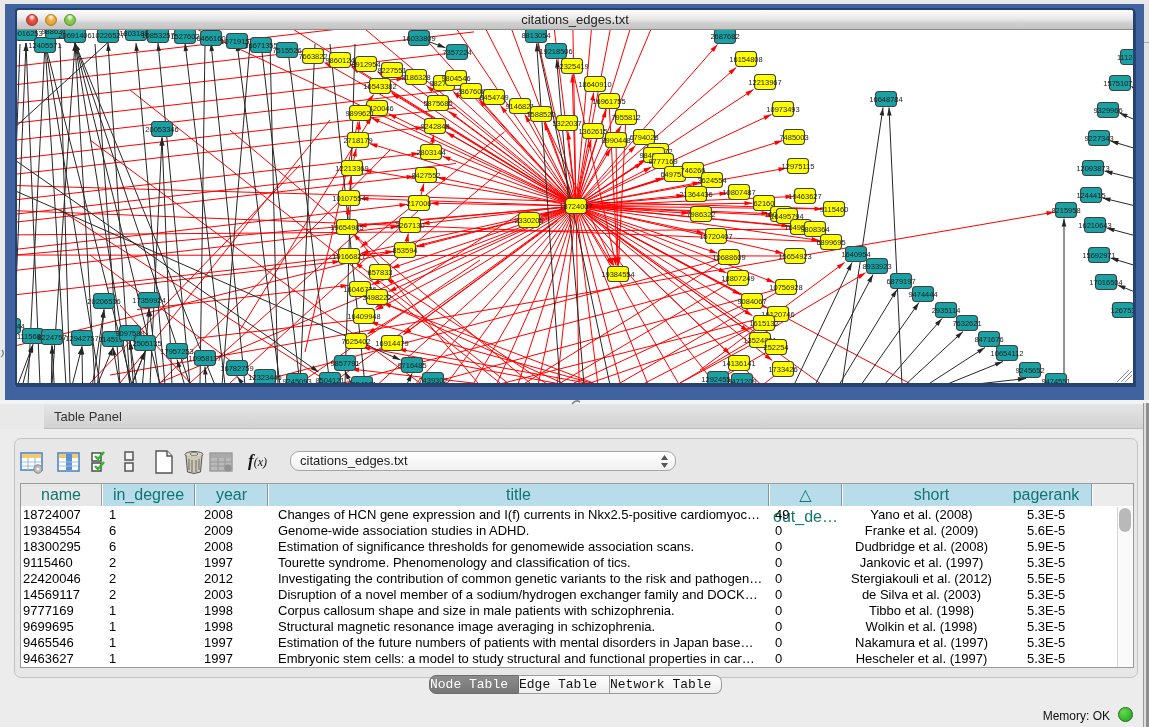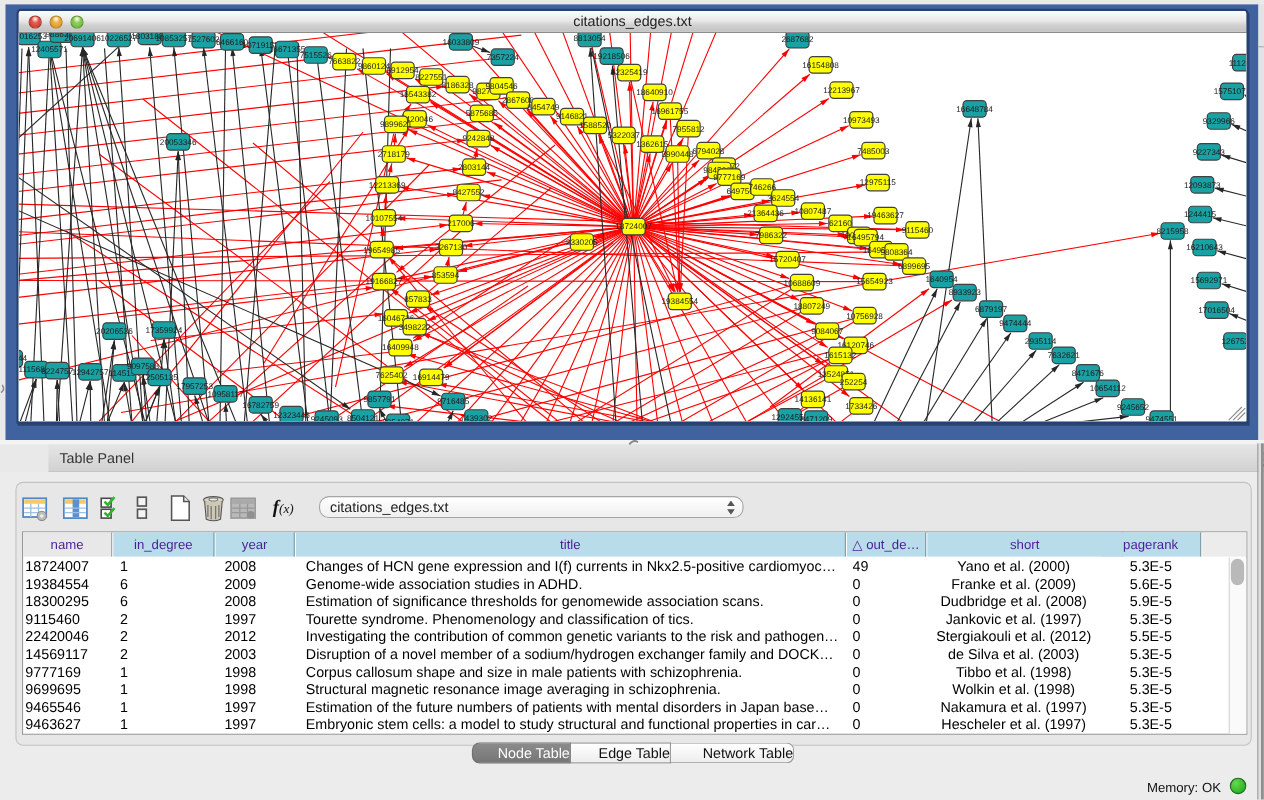--- a/index.html
+++ b/index.html
@@ -27,37 +27,37 @@
   font-size:13px; color:#333; line-height:25px; padding-left:10px;margin-left:44px; }
 #tparea { left:0; top:429px; width:1149px; height:298px; background:#ececec; }
 #tpbox { left:14px; top:438px; width:1124px; height:240px; background:#e7e7e7;
   border:1px solid #c2c2c2; border-radius:7px; }
 #dropdown { left:290px; top:451px; width:386px; height:20px; background:linear-gradient(#ffffff,#f0f0f0);
   border:1px solid #a6a6a6; border-radius:9px; font-size:13px; color:#222;
   line-height:18px; padding-left:9px; }
 #table { left:20px; top:483px; width:1114px; height:185px; background:#fff;
   border:1px solid #9a9a9a; }
 .hc { position:absolute; top:484px; height:22px; background:#b9dcea; border-right:1px solid #7e99a5;
-  font-size:12px; color:#4c1d95; text-align:center; line-height:22px; }
+  font-size:16px; color:#0f766e; text-align:center; line-height:22px; }
 .trow { position:absolute; left:21px; width:1096px; height:16px; font-size:13px; color:#000; }
 .c { position:absolute; top:0; height:16px; line-height:16px; white-space:nowrap; overflow:hidden; }
 .cname { left:2px;   width:78px; }
 .cind  { left:88px;  width:90px; }
 .cyear { left:183px; width:70px; }
 .ctitle{ left:257px; width:490px; }
 .cout  { left:754px; width:66px; }
 .cshort{ left:822px; width:157px; text-align:center; }
 .cpr   { left:985px; width:90px;margin-left:21px; }
 
 #sbar { left:1117px; top:507px; width:16px; height:160px; background:#fafafa;
   border-left:1px solid #d5d5d5; }
 #sthumb { left:1119px; top:508px; width:12px; height:24px; background:#b9b9b9; border-radius:6px; }
 
 .tab { position:absolute; top:675px; height:19px; font-size:13px; line-height:18px;
-  text-align:right; border:1px solid #9c9c9c; background:linear-gradient(#fff,#ededed); color:#111; }
+  text-align:left; border:1px solid #9c9c9c; background:linear-gradient(#fff,#ededed); color:#111;font-family:Liberation Mono, monospace; }
 #tab1 { left:429px; width:90px; border-radius:7px 0 0 7px;
   background:linear-gradient(#8b8b8b,#767676); color:#fff; border-color:#6e6e6e; }
 #tab2 { left:519px; width:91px; border-left:none; }
 #tab3 { left:610px; width:112px; border-left:none; border-radius:0 7px 7px 0; }
 #mem { left:950px; top:708px; width:160px; height:16px; font-size:12px; color:#111;
   text-align:right; line-height:16px; }
 #memdot { left:1118px; top:707px; width:15px; height:15px; border-radius:50%;
   background:radial-gradient(circle at 35% 30%, #66d94e, #2eb52a 70%); border:1.5px solid #1c661c; }
 #rstrip2 { left:1143px; top:403px; width:6px; height:324px; border-left:1px solid #999;
   background:linear-gradient(90deg,#dedede 0 2px,#8f8f8f 2px 6px); }
@@ -911,21 +911,21 @@
 <div class="hc" style="left:770px;width:72px;">△ out_de…</div>
 <div class="hc" style="left:843px;width:178px;">short</div>
 <div class="hc" style="left:1001px;width:91px;">pagerank</div>
 <div class="hc" style="left:1093px;width:40px;background:#ececec;border-right:none"></div>
 <div class="trow" style="top:507px">
 <span class="c cname">18724007</span>
     <span class="c cind">1</span>
     <span class="c cyear">2008</span>
 <span class="c ctitle">Changes of HCN gene expression and I(f) currents in Nkx2.5‑positive cardiomyoc…</span>
     <span class="c cout">49</span>
-    <span class="c cshort">Yano et al. (2000)</span>
+    <span class="c cshort">Yano et al. (2008)</span>
 <span class="c cpr">5.3E‑5</span>
   </div>
 <div class="trow" style="top:523px">
 <span class="c cname">19384554</span>
     <span class="c cind">6</span>
     <span class="c cyear">2009</span>
 <span class="c ctitle">Genome‑wide association studies in ADHD.</span>
     <span class="c cout">0</span>
     <span class="c cshort">Franke et al. (2009)</span>
 <span class="c cpr">5.6E‑5</span>

